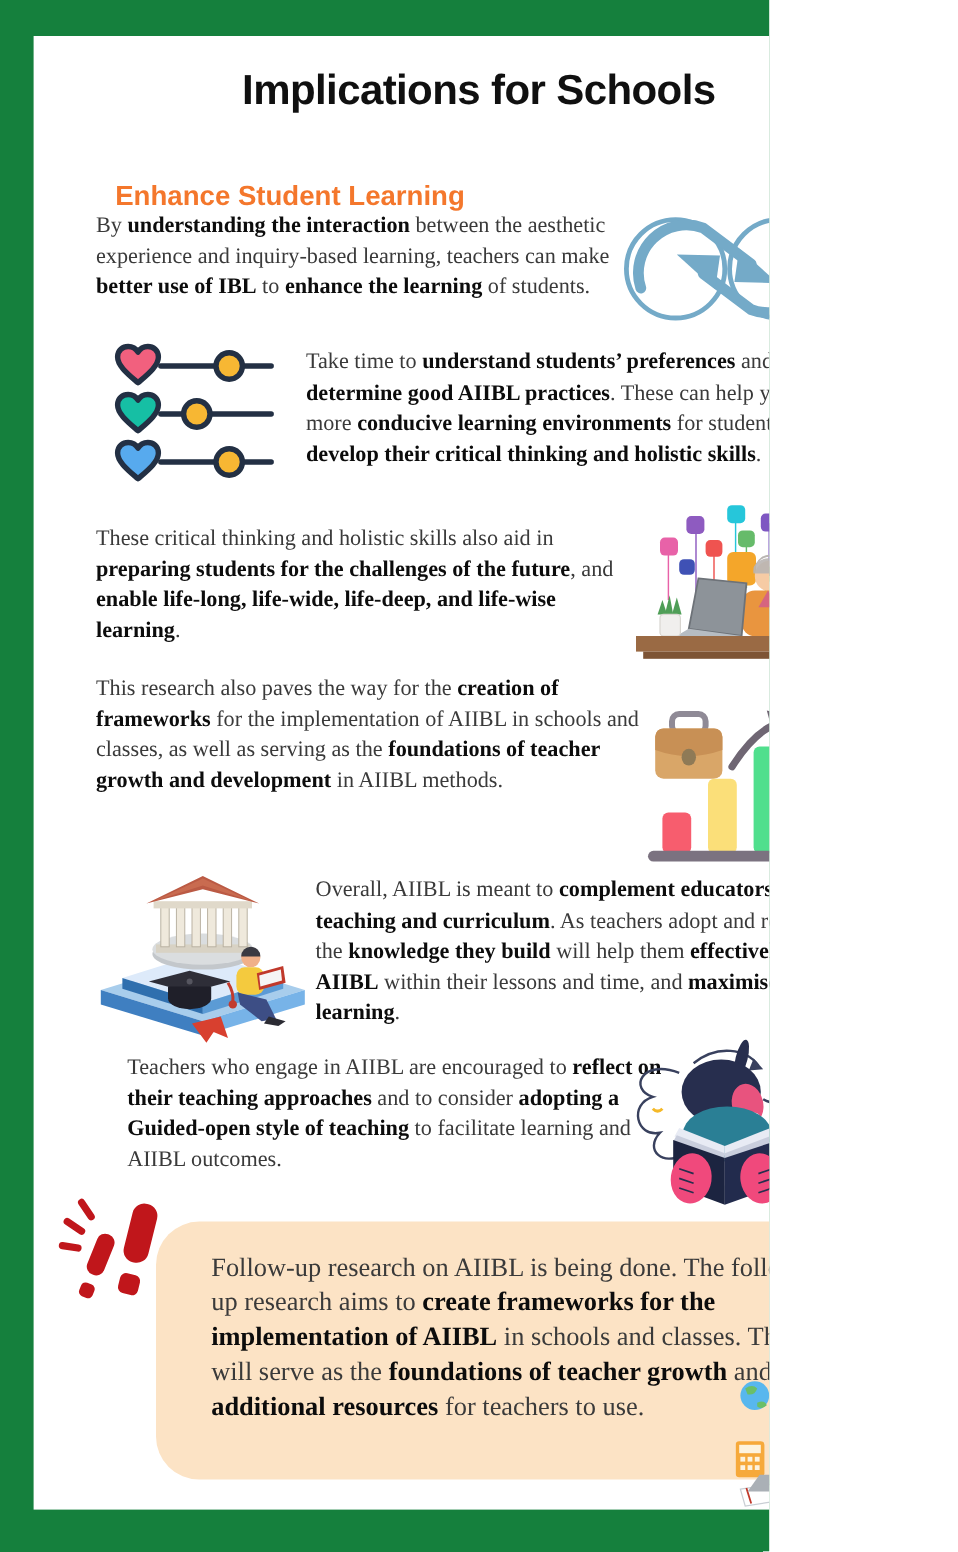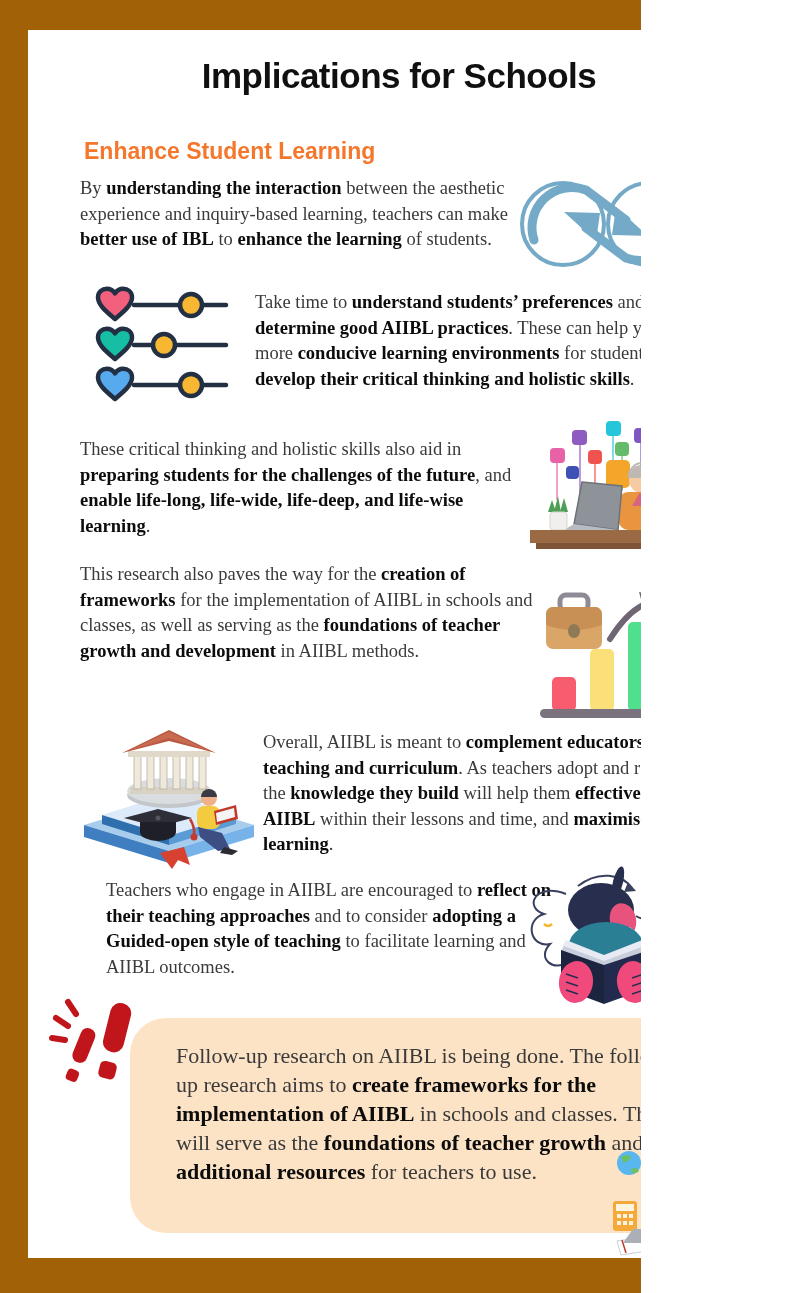--- a/index.html
+++ b/index.html
@@ -1,21 +1,21 @@
 <!DOCTYPE html>
 <html><head>
 <meta charset="utf-8">
 <style>
   html,body{margin:0;padding:0;background:#fff;}
-  .page{position:relative;width:641px;height:1293px;background:#a16207;
+  .page{position:relative;width:641px;height:1293px;background:#15803d;
         font-family:"Liberation Sans",sans-serif;overflow:hidden;}
   .content{position:absolute;left:28px;top:30px;width:742px;height:1228px;background:#ffffff;}
   .title{position:absolute;top:26px;left:0;width:100%;margin:0;text-align:center;
          font-size:35px;font-weight:800;color:#101010;letter-spacing:-0.5px;}
-  .h-orange{position:absolute;margin:4px;font-size:23px;font-weight:800;color:#f4772c;}
+  .h-orange{position:absolute;margin:16px;font-size:23px;font-weight:800;color:#f4772c;}
   .para{position:absolute;margin:0;font-size:18.5px;line-height:25.5px;color:#3a3a3a;font-family:Liberation Serif, serif;}
   .para b{color:#0c0c0c;}
   .abs{position:absolute;}
   .callout{position:absolute;left:102px;top:988px;width:570px;height:215px;
            background:#fce3c5;border-radius:36px;z-index:1;}
   .callout .para{left:46px;top:23px;width:500px;font-size:22px;line-height:29px;}
   .z2{z-index:2;}
 </style>
 </head>
 <body>

